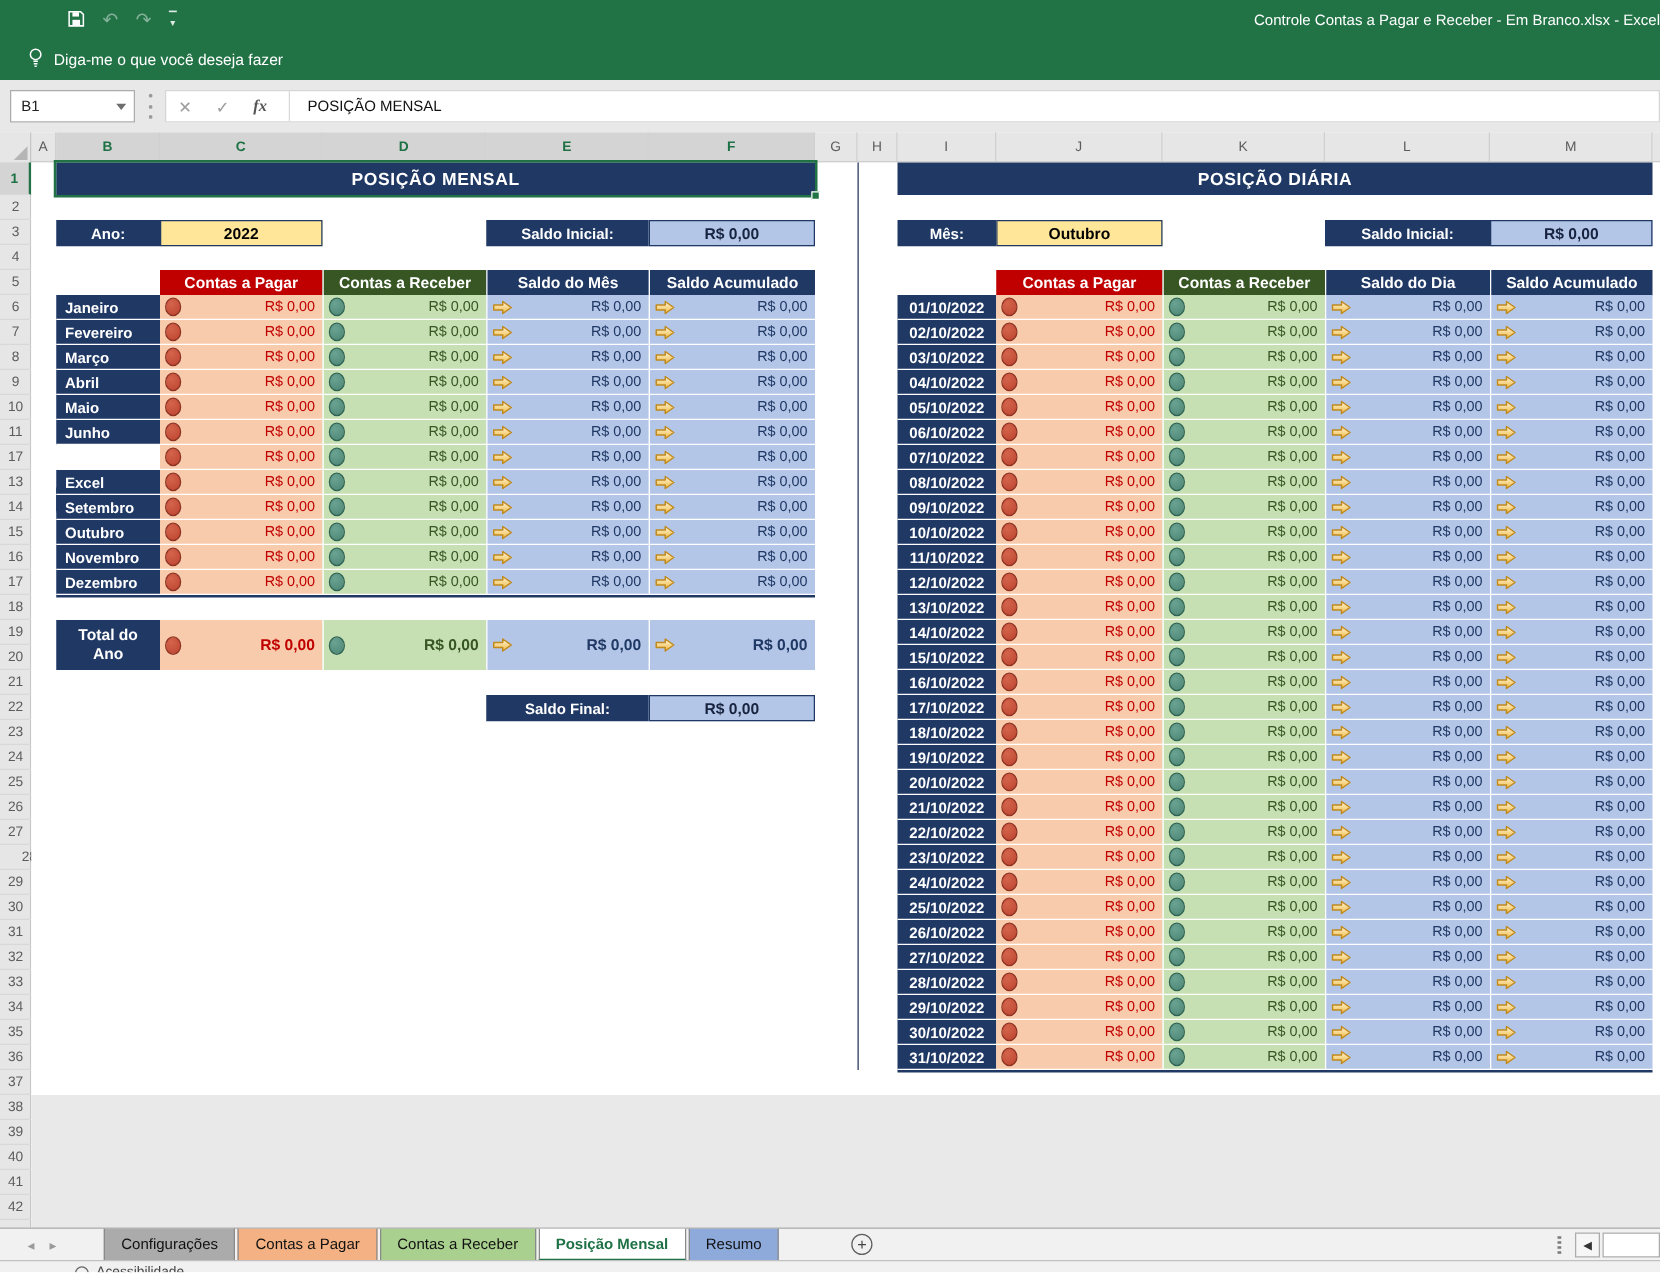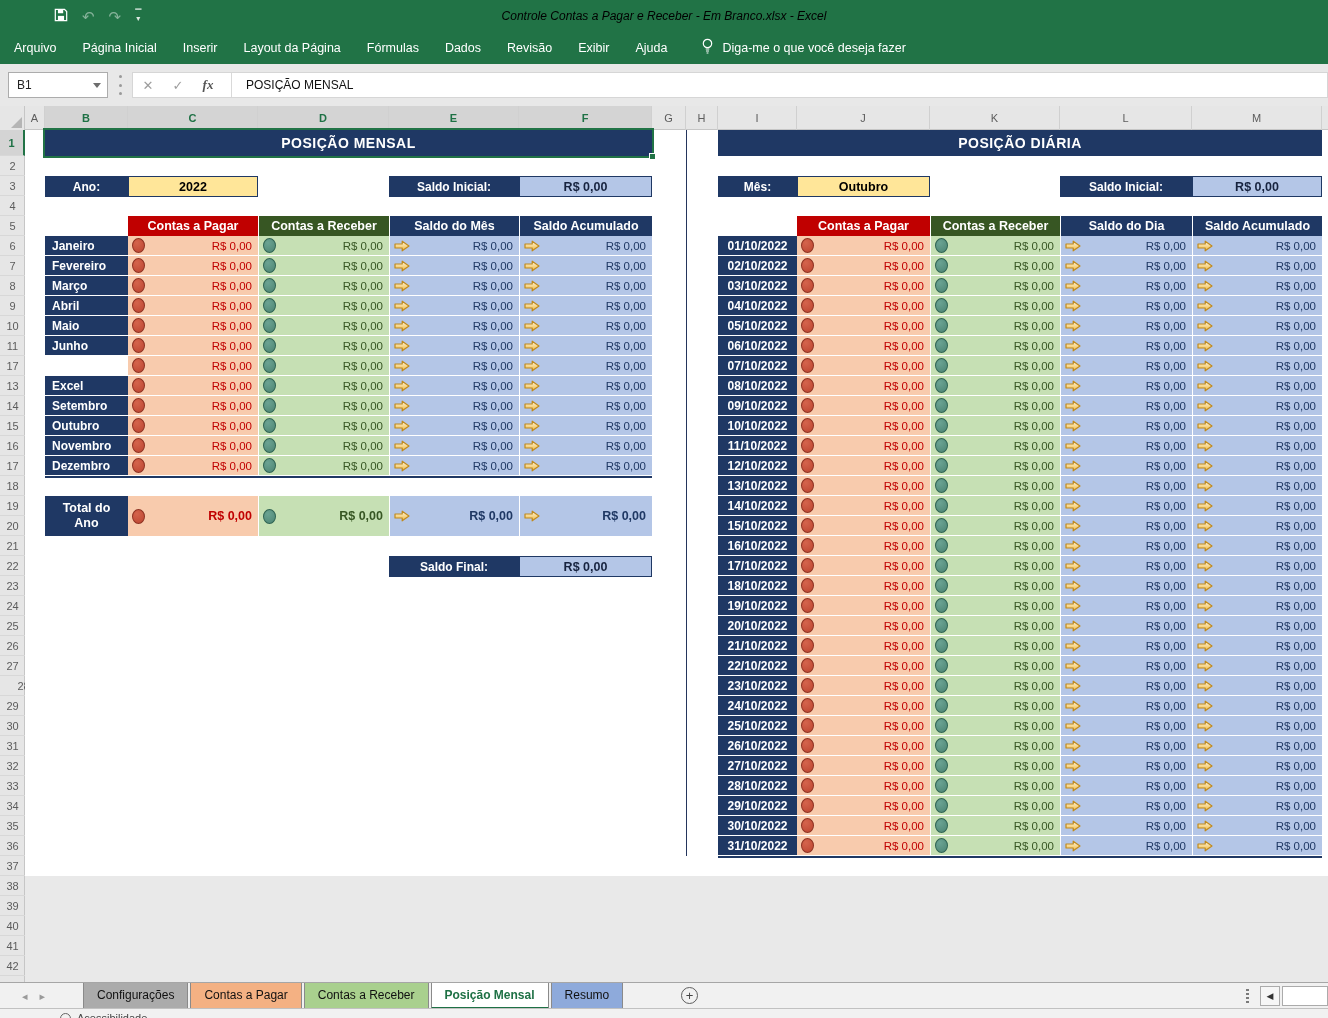--- a/index.html
+++ b/index.html
@@ -6,21 +6,21 @@
   html,body { width:1328px; height:1018px; overflow:hidden; }
   body { font-family:"Liberation Sans", sans-serif; background:#fff; position:relative; }
   #app { position:absolute; left:0; top:0; width:1328px; height:1018px; background:#fff; overflow:hidden; }
 
   
   .titlebar { position:absolute; left:0; top:0; width:1328px; height:32px; background:#217346; display:flex; align-items:center; }
   .qat { position:absolute; left:54px; top:0; height:32px; display:flex; align-items:center; gap:14px; }
   .qat .qicon { color:#fff; font-size:15px; line-height:1; }
   .qat .dim { color:rgba(255,255,255,.45); }
   .qat .qdrop { display:flex; flex-direction:column; align-items:center; color:rgba(255,255,255,.85); font-size:8px; line-height:5px; }
-  .win-title { position:absolute; left:0; right:0; top:0; height:32px; line-height:32px; text-align:center; color:#000000; font-size:12px;font-style:italic; }
+  .win-title { position:absolute; left:0; right:0; top:0; height:32px; line-height:32px; text-align:right; color:#ffffff; font-size:12px; }
 
   
   .menubar { position:absolute; left:0; top:32px; width:1328px; height:32px; background:#217346; display:flex; align-items:center; padding-left:14px; }
   .mtab { color:#fff; font-size:12.5px; margin-right:26px; white-space:nowrap; cursor:default; }
   .tellme { display:flex; align-items:center; gap:8px; margin-left:8px; }
   .tellme .txt { color:#fff; font-size:12.5px; }
 
   
   .fbar { position:absolute; left:0; top:64px; width:1328px; height:42px; background:#E8E8E8; }
   .namebox { position:absolute; left:8px; top:8px; width:100px; height:26px; background:#fff; border:1px solid #ACACAC; font-size:12px; color:#222; display:flex; align-items:center; padding-left:8px; }
@@ -132,31 +132,20 @@
       <span class="qicon dim">↷</span>
       <span class="qdrop">
           <span>▔</span>
           <span>▾</span>
         </span>
     </div>
     <div class="win-title">Controle Contas a Pagar e Receber - Em Branco.xlsx  -  Excel</div>
   </div>
 
   <div class="menubar">
-    <span id="ribbon-tabs" style="display:flex">
-        <span class="mtab">Arquivo</span>
-        <span class="mtab">Página Inicial</span>
-        <span class="mtab">Inserir</span>
-        <span class="mtab">Layout da Página</span>
-        <span class="mtab">Fórmulas</span>
-        <span class="mtab">Dados</span>
-        <span class="mtab">Revisão</span>
-        <span class="mtab">Exibir</span>
-        <span class="mtab">Ajuda</span>
-      </span>
     <span class="tellme">
       <span class="bulb">
         <svg width="13" height="16" viewBox="0 0 13 16">
             <circle cx="6.5" cy="5.5" r="4.2" fill="none" stroke="#fff" stroke-width="1.2"></circle>
             <path d="M4.7 11h3.6M5 13h3M5.6 15h1.8" stroke="#fff" stroke-width="1.2"></path>
           </svg>
       </span>
       <span class="txt">Diga-me o que você deseja fazer</span>
     </span>
   </div>

